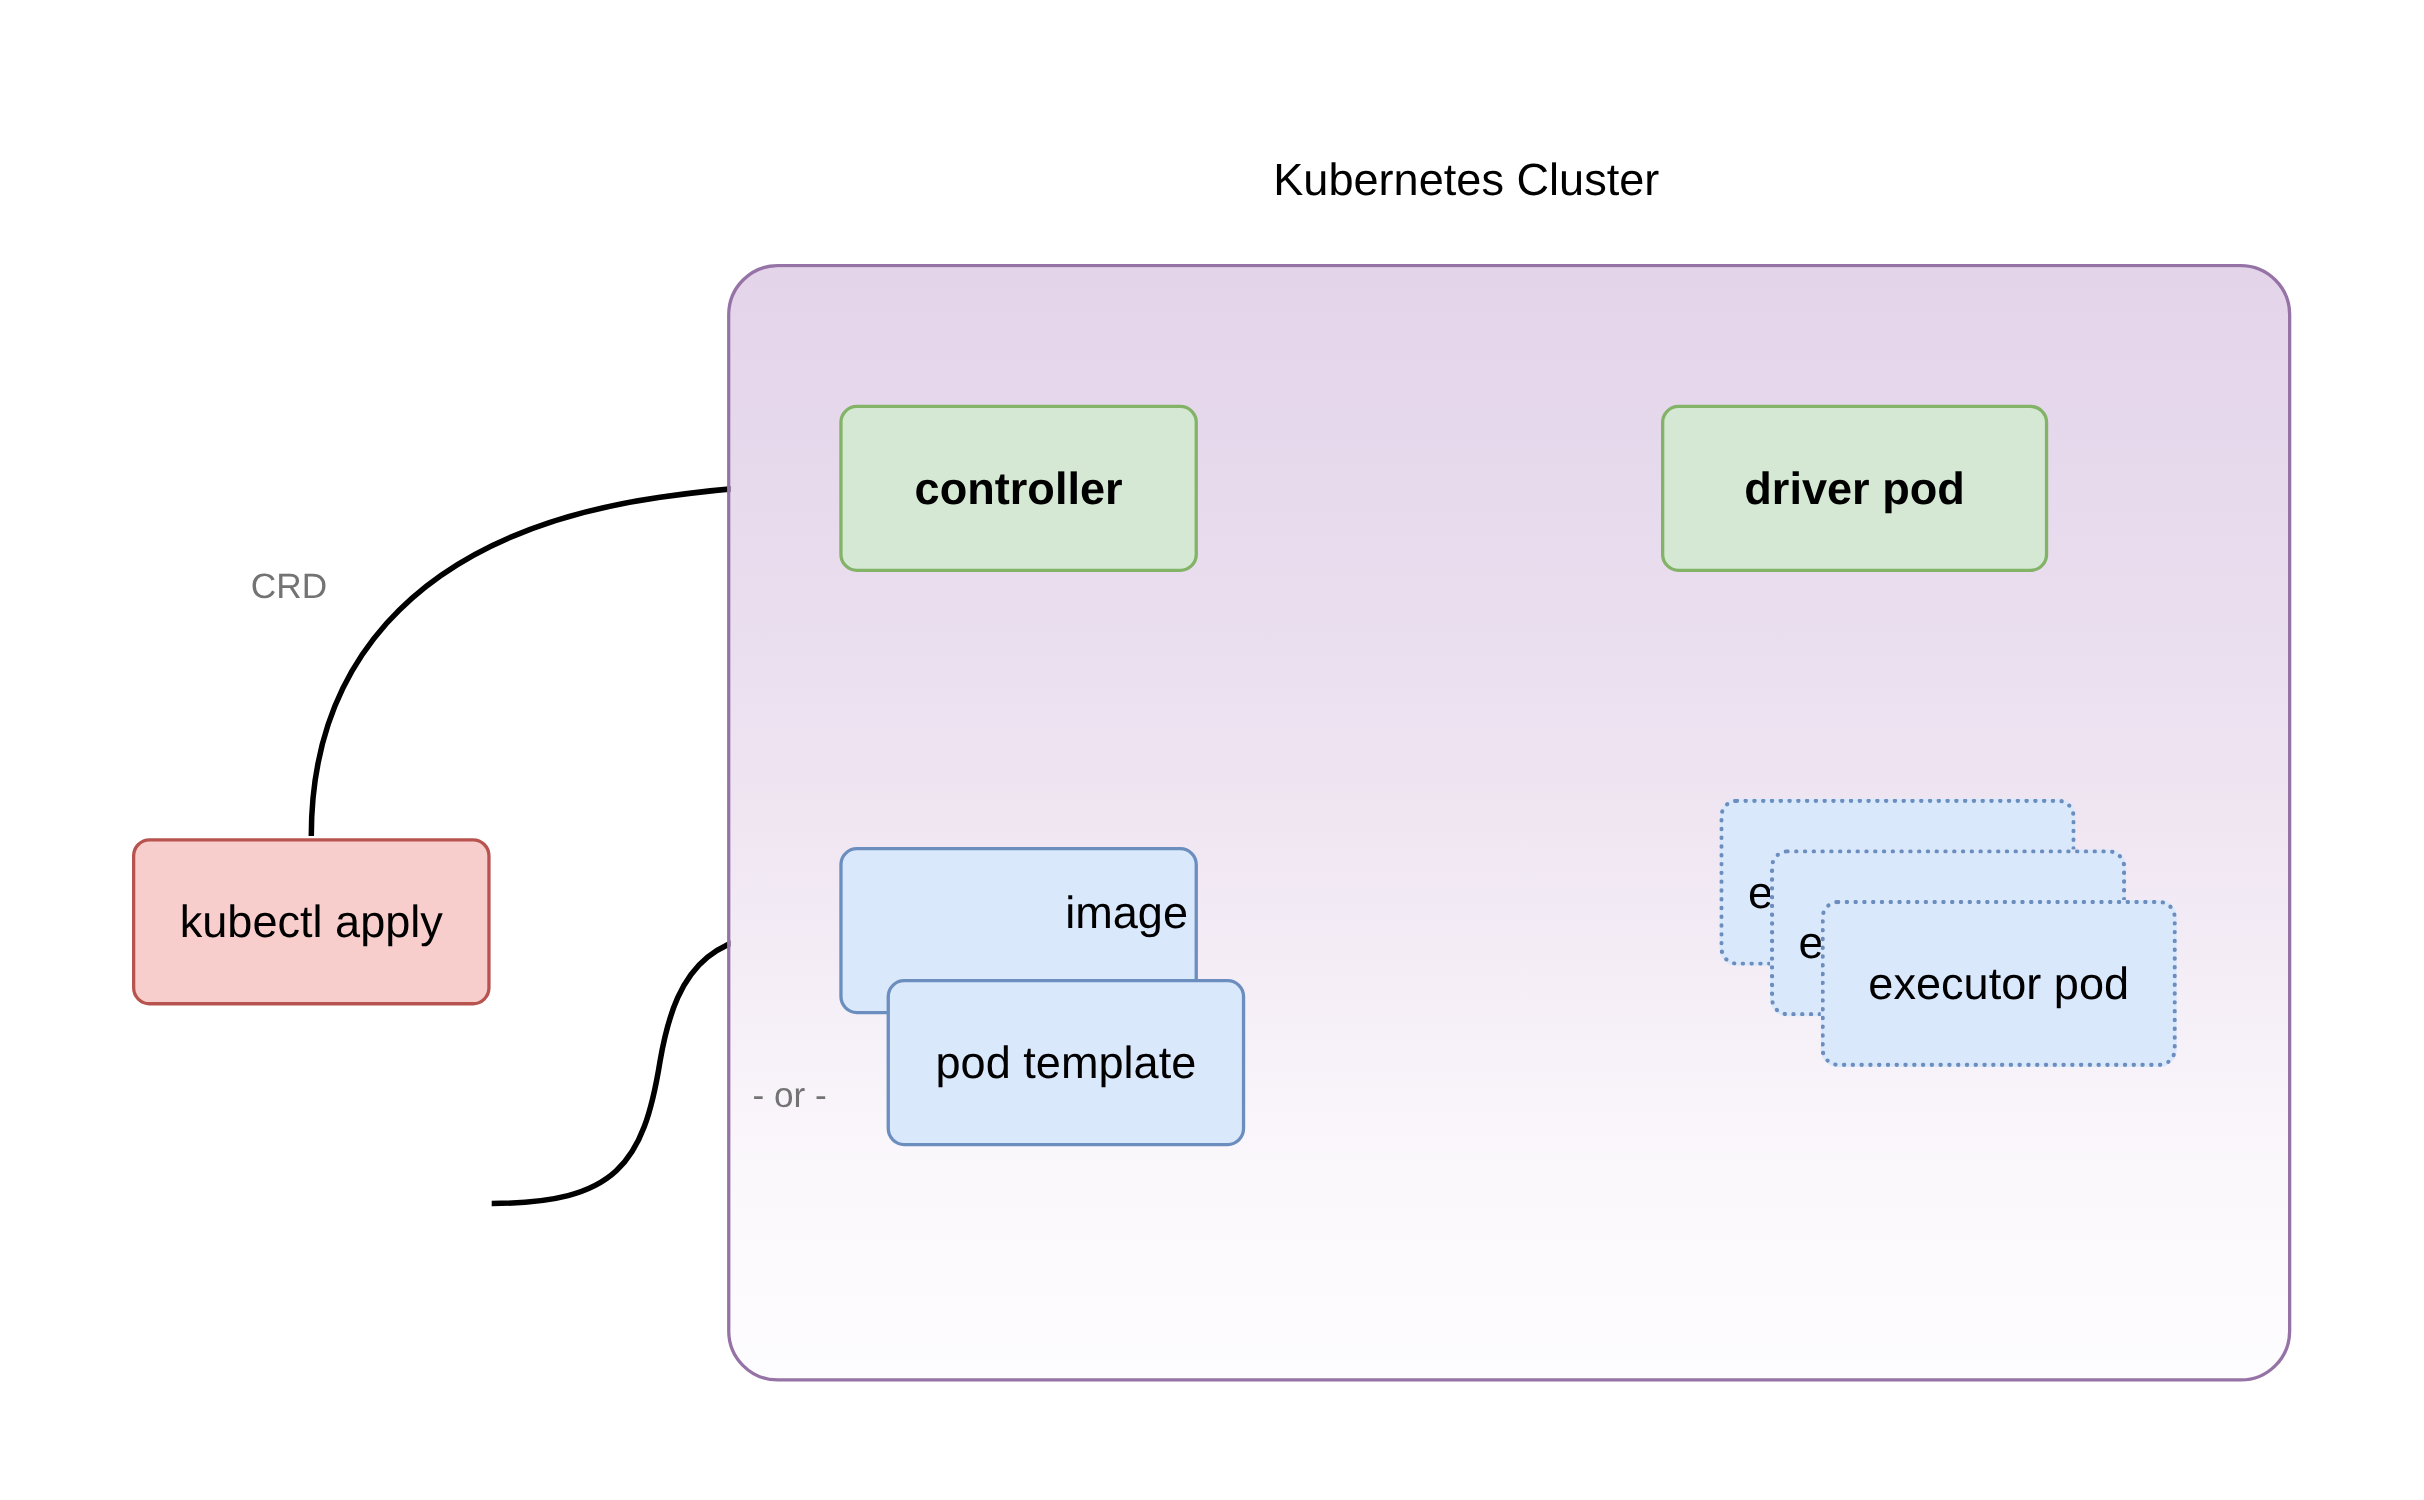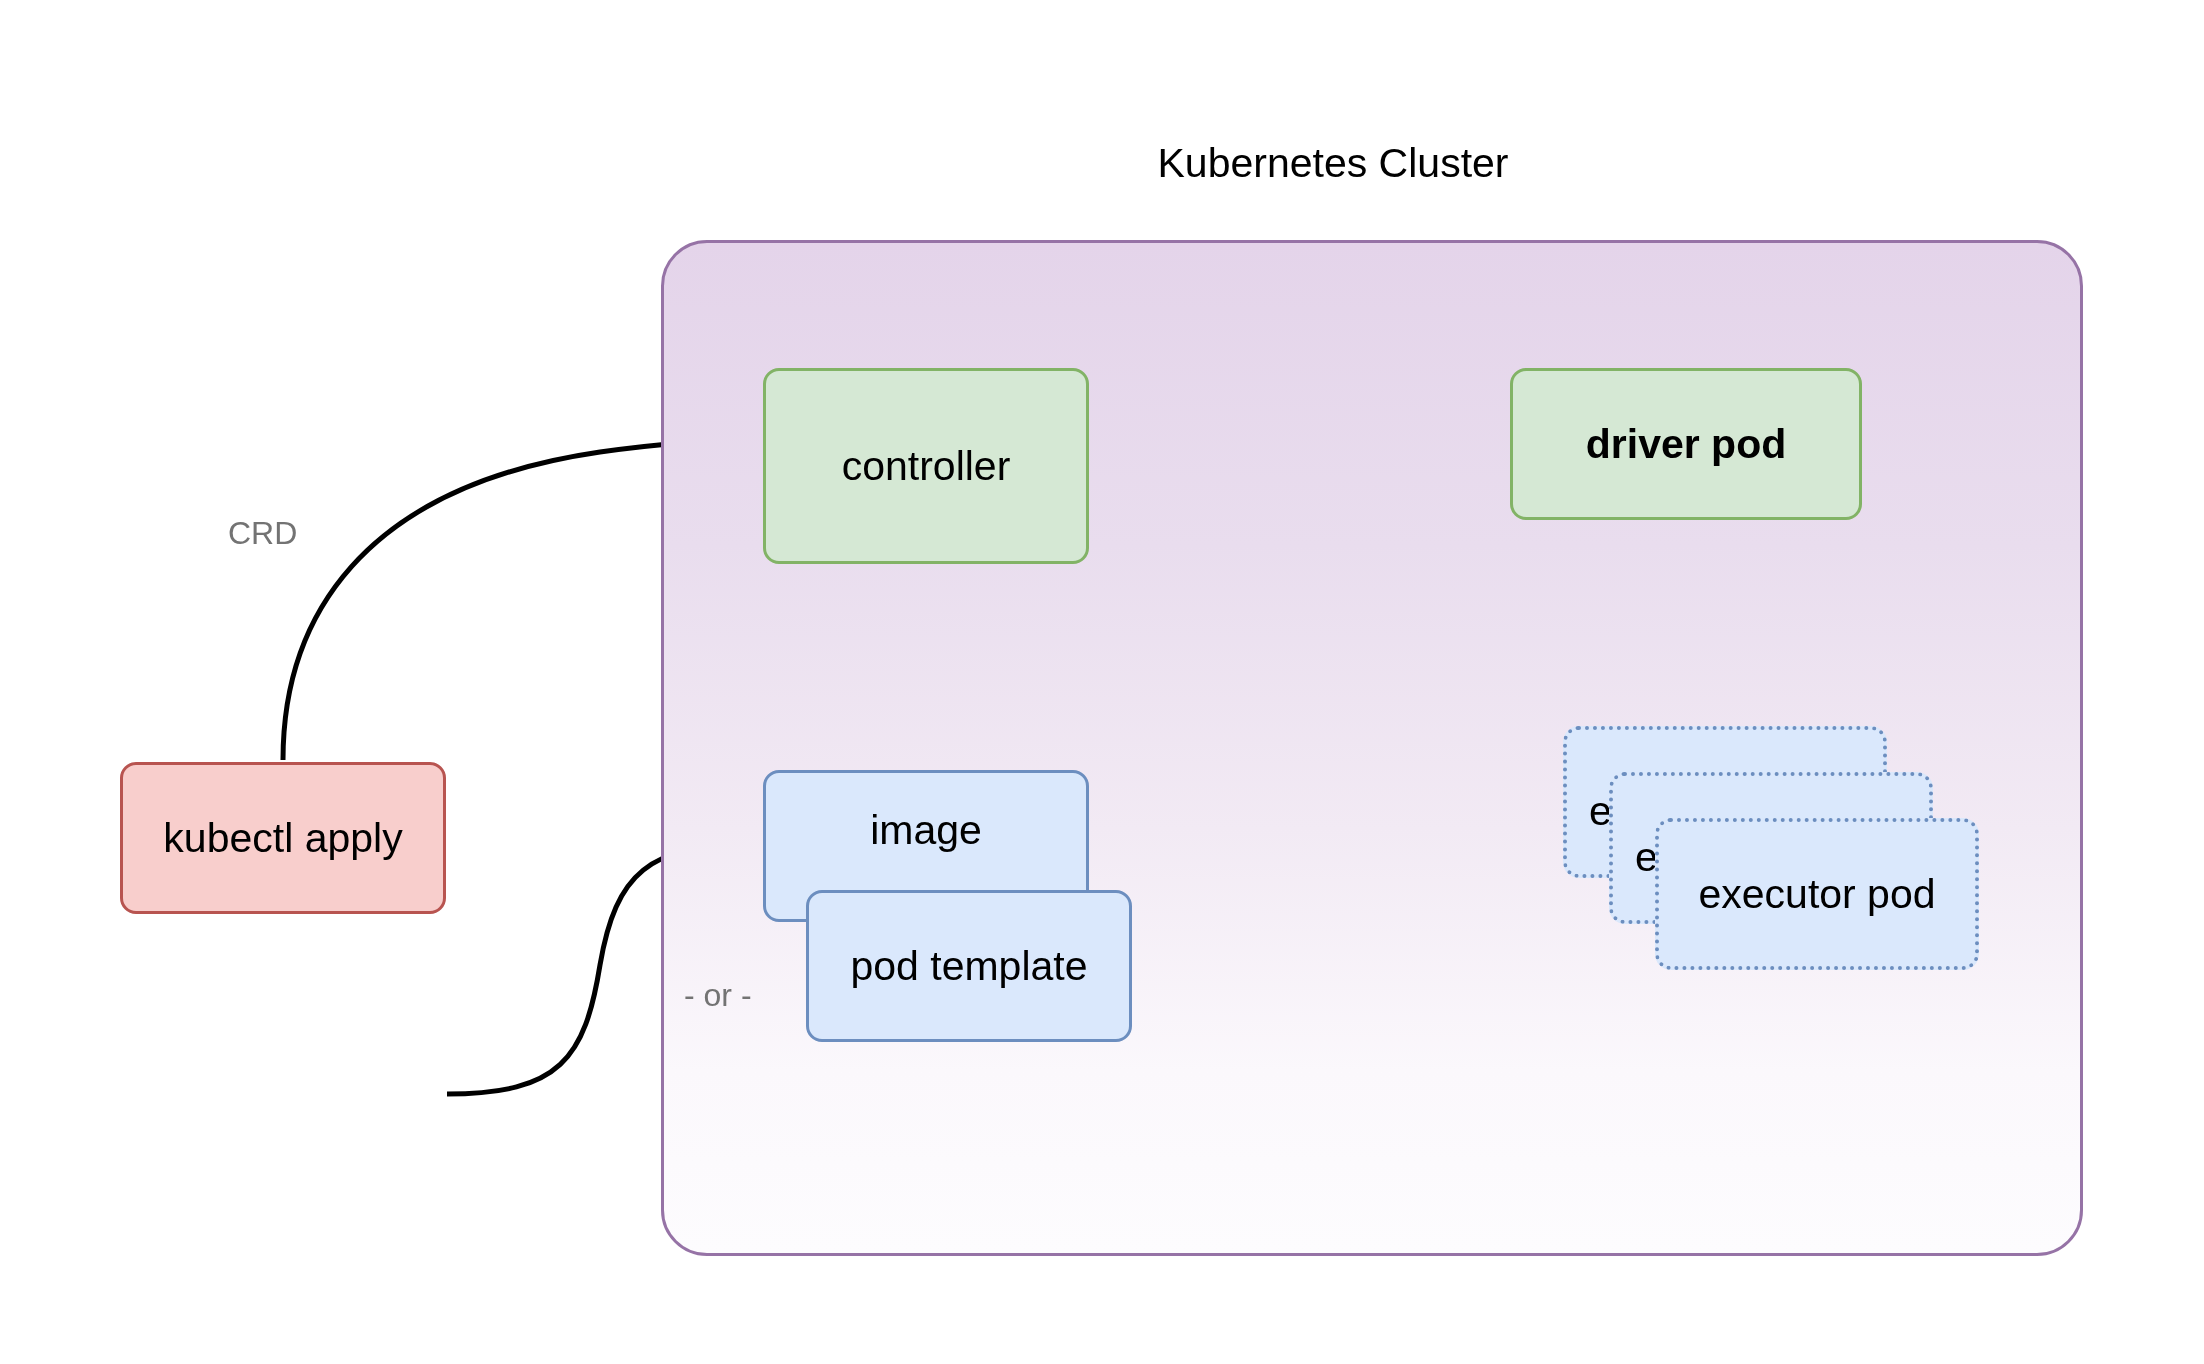--- a/index.html
+++ b/index.html
@@ -81,25 +81,25 @@
   }
 
   .node-label {
     font-size: 41px;
     color: #000000;
     white-space: pre-line;
     padding: 0 6px;
   }
 
   
-  .n-controller   { left: 763px;  top: 368px;  width: 326px; height: 196px; }
+  .n-controller   { left: 763px;  top: 368px;  width: 326px; height: 152px; font-weight: bold; }
   .n-driver       { left: 1510px; top: 368px;  width: 352px; height: 152px; font-weight: bold; }
 
   .n-image        { left: 763px;  top: 770px;  width: 326px; height: 152px;
-                    align-items: flex-start; padding-top: 32px; z-index: 3; }
+                    align-items: flex-start; padding-top: 32px; z-index: 3; justify-content: flex-end; }
   .n-podtemplate  { left: 806px;  top: 890px;  width: 326px; height: 152px; z-index: 4; }
 
   .n-kubectl      { left: 120px;  top: 762px;  width: 326px; height: 152px; }
   .n-imageartifact{ left: 120px;  top: 1018px; width: 326px; height: 152px; }
 
   
   .n-exec1 { left: 1563px; top: 726px; width: 324px; height: 152px;
              align-items: flex-start; justify-content: flex-start;
              padding: 56px 0 0 22px; z-index: 3; }
   .n-exec2 { left: 1609px; top: 772px; width: 324px; height: 152px;

